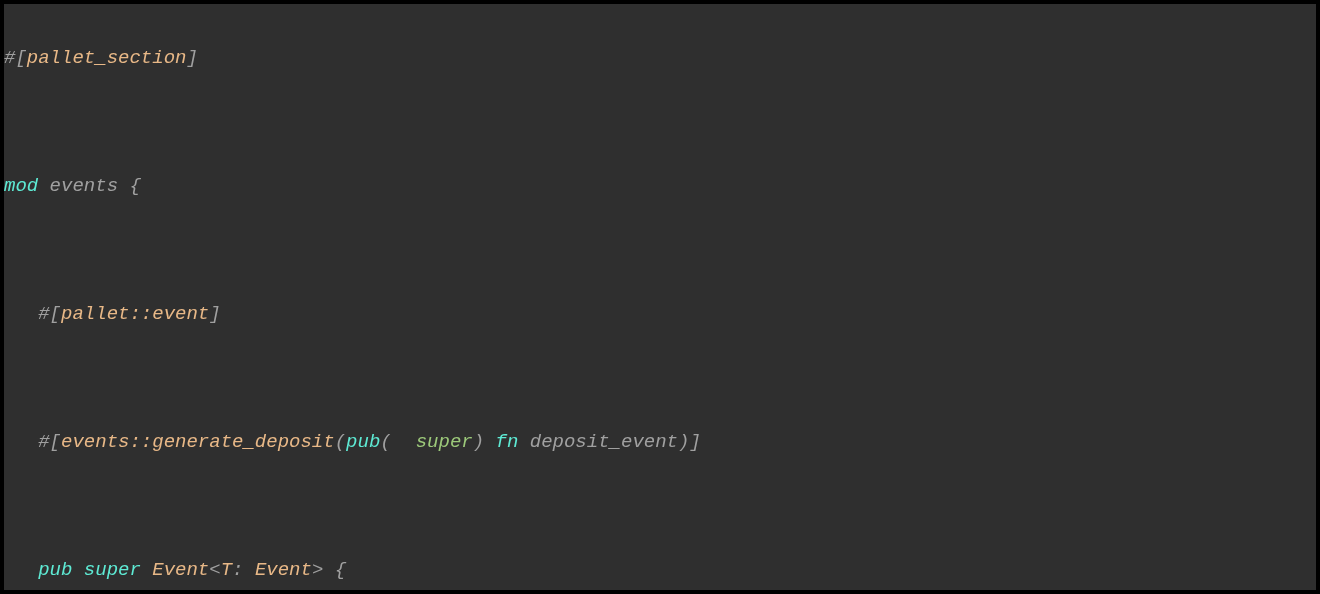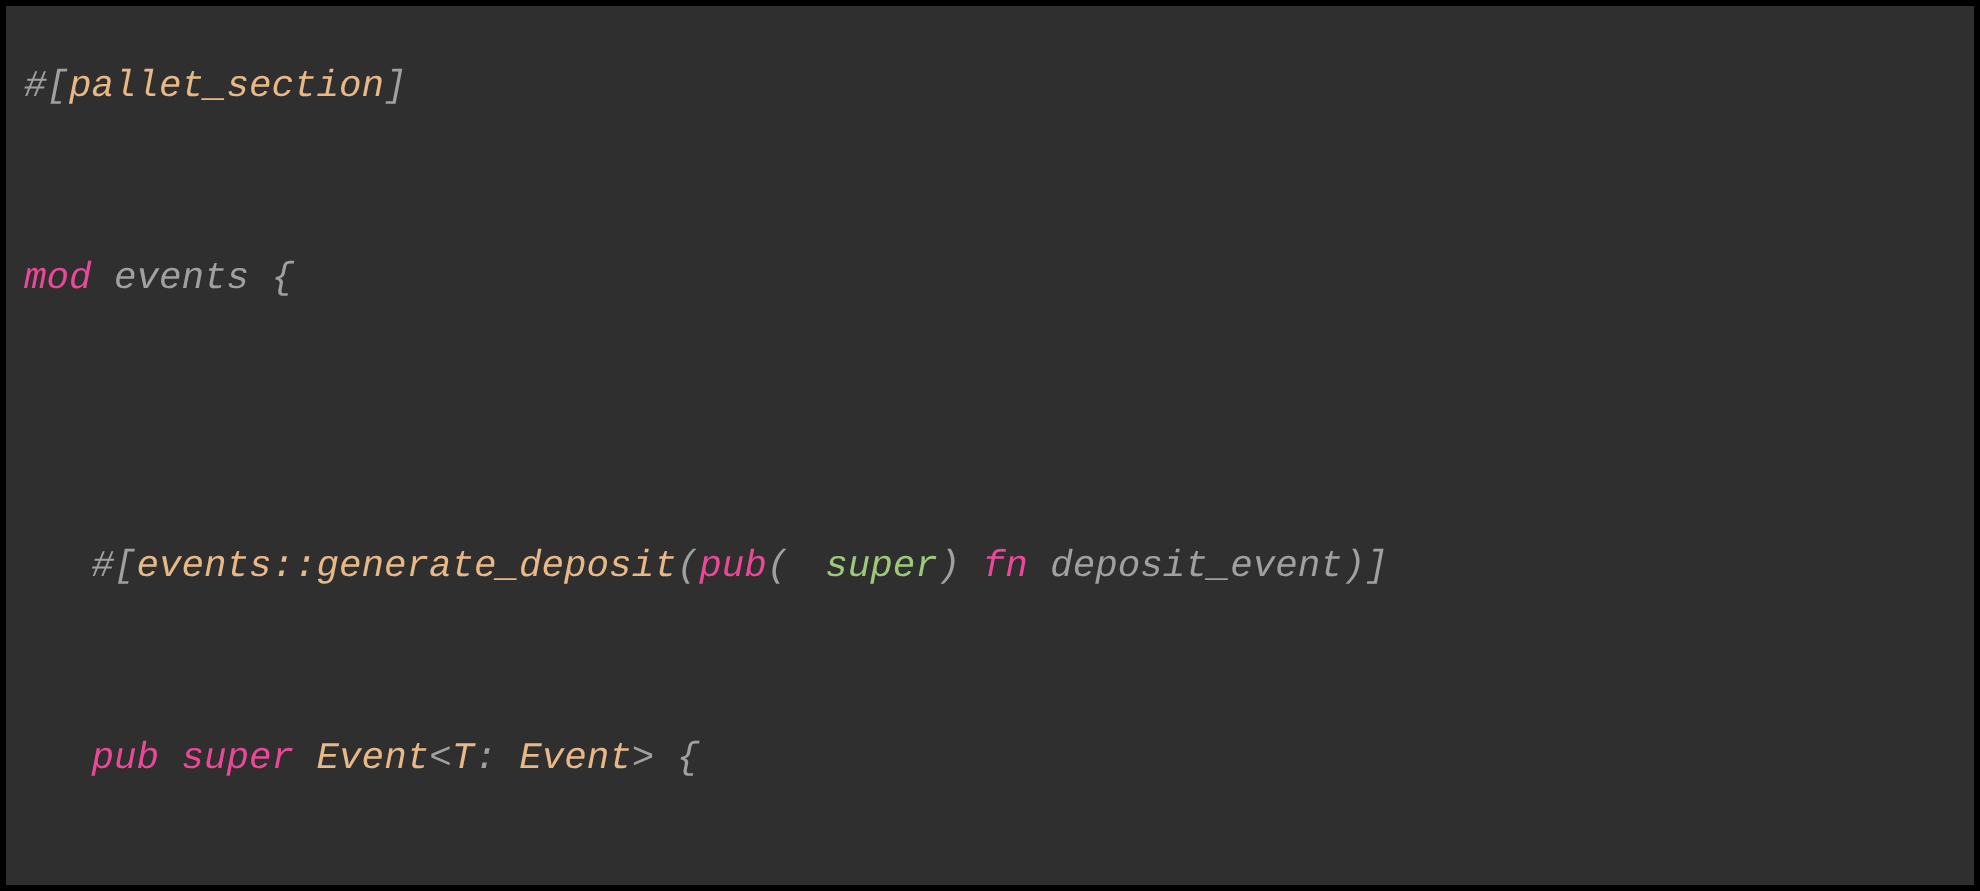--- a/index.html
+++ b/index.html
@@ -8,43 +8,44 @@
     width: 1320px;
     height: 594px;
     background: #000;
     overflow: hidden;
   }
   .code-block {
     box-sizing: border-box;
     background: #2f2f2f;
     width: 1312px;
     margin: 4px;
-    padding: 6px 4px 6px 12px;
+    padding: 6px 4px 6px 0;
     font-family: "Courier New", Courier, monospace;
     font-style: italic;
-    font-size: 25px;
+    font-size: 19px;
     line-height: 32px;
     color: #d1d1d1;
     white-space: pre;
     height: 586px;
   }
   .line { display: block; min-height: 32px; }
   .c-gray   { color: #a0a0a0; }
   .c-orange { color: #e8b887; }
-  .c-teal   { color: #ec4899; }
+  .c-teal   { color: #5eead4; }
   .c-green  { color: #9cc97a; margin-left: 24px; }
 </style>
 </head>
 <body>
 
 <div class="code-block">
 <span class="line"><span class="c-gray">#[</span><span class="c-orange">pallet_section</span><span class="c-gray">]</span></span>
 <span class="line"></span>
 <span class="line"><span class="c-teal">mod</span><span class="c-gray"> events {</span></span>
 <span class="line"></span>
+<span class="line"><span>   </span><span class="c-gray">#[</span><span class="c-orange">pallet::event</span><span class="c-gray">]</span></span>
 <span class="line"></span>
 <span class="line"><span>   </span><span class="c-gray">#[</span><span class="c-orange">events::generate_deposit</span><span class="c-gray">(</span><span class="c-teal">pub</span><span class="c-gray">(</span><span class="c-green">super</span><span class="c-gray">)</span><span> </span><span class="c-teal">fn</span><span class="c-gray"> deposit_event)]</span></span>
 <span class="line"></span>
 <span class="line"><span>   </span><span class="c-teal">pub</span><span> </span><span class="c-teal">super</span><span> </span><span class="c-orange">Event</span><span class="c-gray">&lt;</span><span class="c-orange">T</span><span class="c-gray">: </span><span class="c-orange">Event</span><span class="c-gray">&gt;</span><span class="c-gray"> {</span></span>
 
 
 
 
 
 

